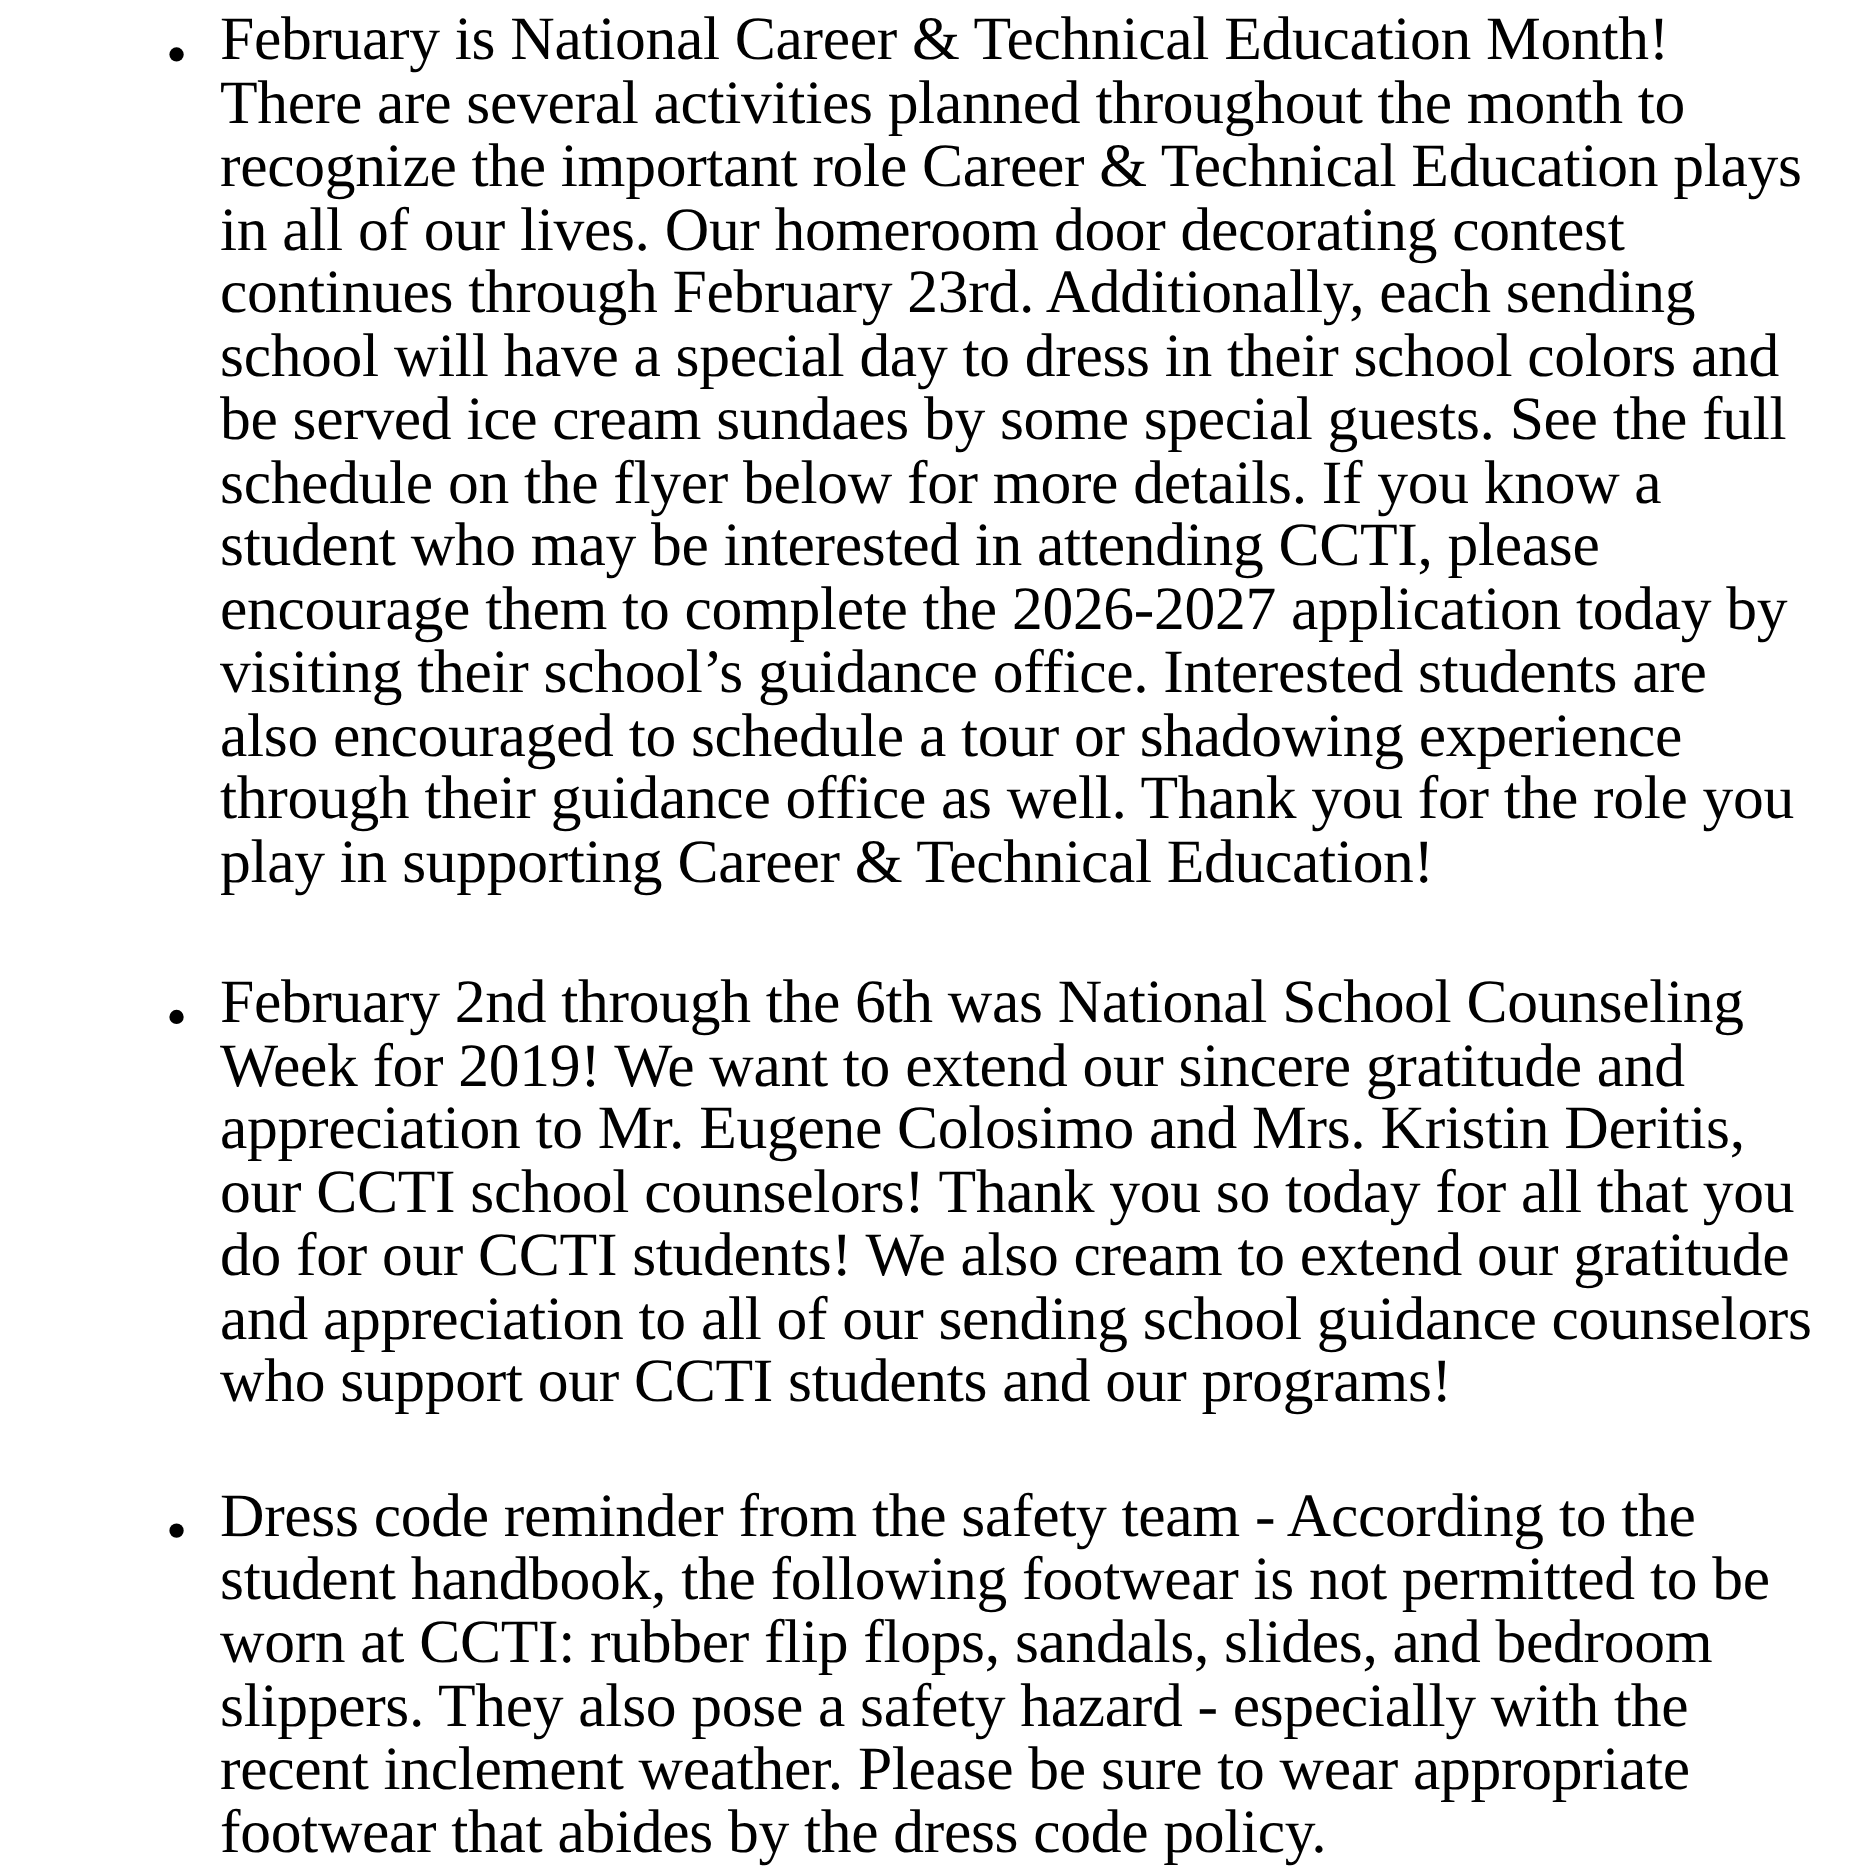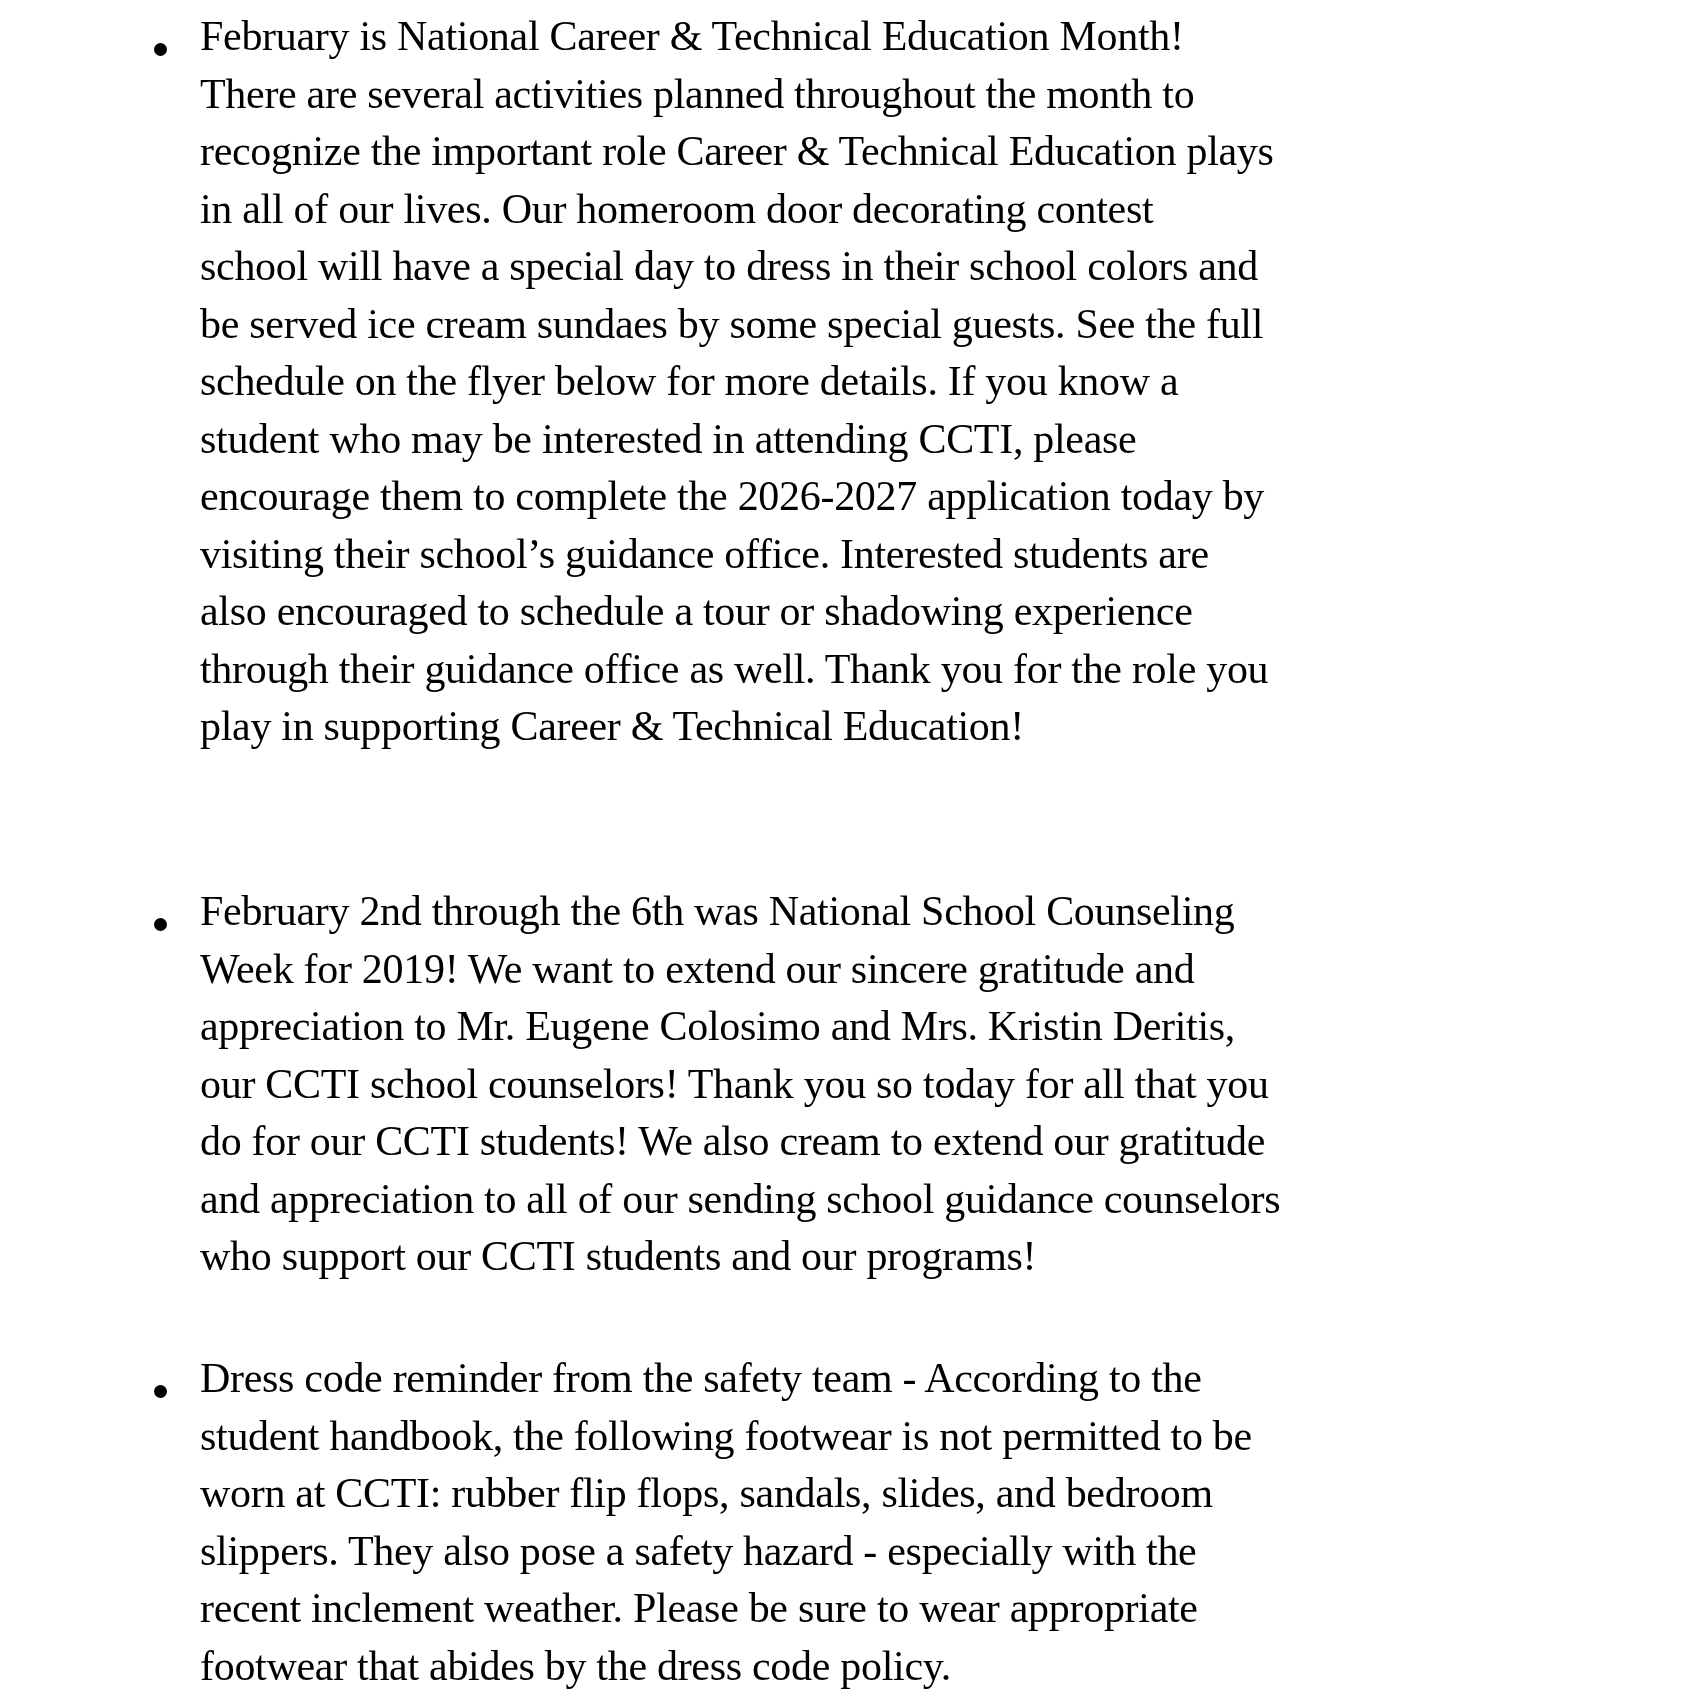--- a/index.html
+++ b/index.html
@@ -4,37 +4,38 @@
 <style>
   html, body { margin: 0; padding: 0; background: #ffffff; }
   body { width: 1700px; height: 1703px; overflow: hidden; position: relative; }
   .page { position: absolute; left: 0; top: 0; width: 1700px; height: 1703px; }
   ul.bullets { list-style: none; margin: 0; padding: 0; }
   li.item { position: absolute; left: 150px; width: 1460px; }
   .bullet { position: absolute; left: 4px; width: 13px; height: 13px; border-radius: 50%; background: #000; }
   .text {
     position: absolute; left: 50px; width: 1420px;
     font-family: "Liberation Serif", "DejaVu Serif", serif;
-    font-size: 42px; line-height: 57.5px; color: #000;
+    font-size: 56px; line-height: 57.5px; color: #000;
     letter-spacing: -0.3px;
   }
   .line { display: block; white-space: nowrap; }
 </style>
 </head>
 <body>
 
 <div class="page">
   <ul class="bullets">
     <li class="item" style="top:8px;">
       <span class="bullet" style="top:35px;"></span>
       <div class="text">
         <span class="line">February is National Career &amp; Technical Education Month!</span>
         <span class="line">There are several activities planned throughout the month to</span>
         <span class="line">recognize the important role Career &amp; Technical Education plays</span>
         <span class="line">in all of our lives. Our homeroom door decorating contest</span>
+        <span class="line">continues through February 23rd. Additionally, each sending</span>
         <span class="line">school will have a special day to dress in their school colors and</span>
         <span class="line">be served ice cream sundaes by some special guests. See the full</span>
         <span class="line">schedule on the flyer below for more details. If you know a</span>
         <span class="line">student who may be interested in attending CCTI, please</span>
         <span class="line">encourage them to complete the 2026-2027 application today by</span>
         <span class="line">visiting their school’s guidance office. Interested students are</span>
         <span class="line">also encouraged to schedule a tour or shadowing experience</span>
         <span class="line">through their guidance office as well. Thank you for the role you</span>
         <span class="line">play in supporting Career &amp; Technical Education!</span>
       </div>

